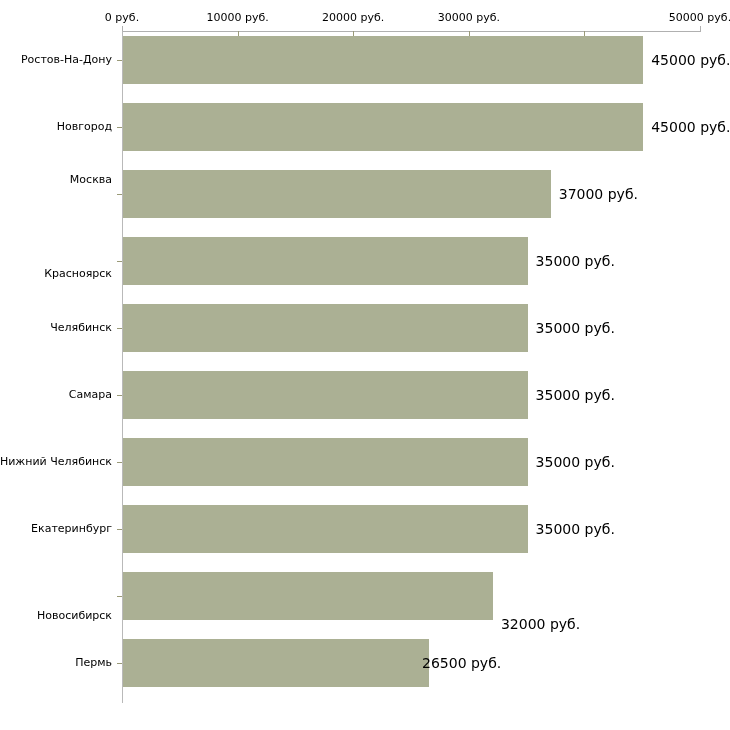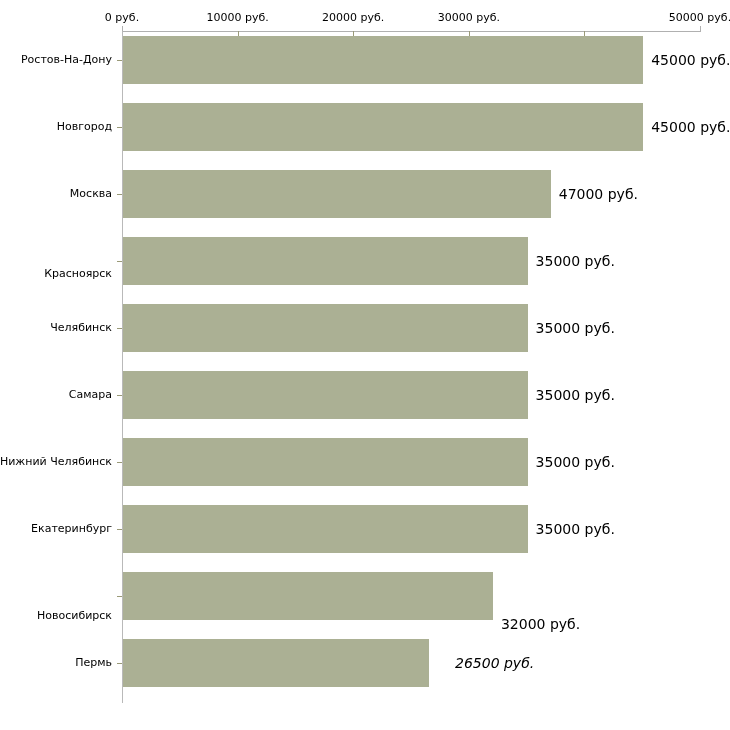--- a/index.html
+++ b/index.html
@@ -122,21 +122,21 @@
       <div class="x-tick-label" style="left: 584px; margin-top: 48px;">40000 руб.</div>
       <div class="x-tick-label" style="left: 700px;">50000 руб.</div>
     </div>
 
   <div id="cat-layer">
       <div class="cat-tick" style="top: 60px;"></div>
       <div class="cat-label" style="top: 60px;">Ростов-На-Дону</div>
       <div class="cat-tick" style="top: 127px;"></div>
       <div class="cat-label" style="top: 127px;">Новгород</div>
       <div class="cat-tick" style="top: 194px;"></div>
-      <div class="cat-label" style="top: 194px;">Москва</div>
+      <div class="cat-label" style="top: 180px;">Москва</div>
       <div class="cat-tick" style="top: 261px;"></div>
       <div class="cat-label" style="top: 274px;">Красноярск</div>
       <div class="cat-tick" style="top: 328px;"></div>
       <div class="cat-label" style="top: 328px;">Челябинск</div>
       <div class="cat-tick" style="top: 395px;"></div>
       <div class="cat-label" style="top: 395px;">Самара</div>
       <div class="cat-tick" style="top: 462px;"></div>
       <div class="cat-label" style="top: 462px;">Нижний Челябинск</div>
       <div class="cat-tick" style="top: 529px;"></div>
       <div class="cat-label" style="top: 529px;">Екатеринбург</div>
@@ -145,30 +145,30 @@
       <div class="cat-tick" style="top: 663px;"></div>
       <div class="cat-label" style="top: 663px;">Пермь</div>
     </div>
 
   <div id="bars-layer">
       <div class="bar" style="top: 36px; width: 520.2px; background: rgb(171, 176, 148);"></div>
       <div class="bar-value" style="top: 60px; left: 651.2px;">45000 руб.</div>
       <div class="bar" style="top: 103px; width: 520.2px; background: rgb(171, 176, 148);"></div>
       <div class="bar-value" style="top: 127px; left: 651.2px;">45000 руб.</div>
       <div class="bar" style="top: 170px; width: 427.72px; background: rgb(171, 176, 148);"></div>
-      <div class="bar-value" style="top: 194px; left: 558.72px;">47000 руб.</div>
+      <div class="bar-value" style="top: 194px; left: 558.72px;">37000 руб.</div>
       <div class="bar" style="top: 237px; width: 404.6px; background: rgb(171, 176, 148);"></div>
       <div class="bar-value" style="top: 261px; left: 535.6px;">35000 руб.</div>
       <div class="bar" style="top: 304px; width: 404.6px; background: rgb(171, 176, 148);"></div>
       <div class="bar-value" style="top: 328px; left: 535.6px;">35000 руб.</div>
       <div class="bar" style="top: 371px; width: 404.6px; background: rgb(171, 176, 148);"></div>
       <div class="bar-value" style="top: 395px; left: 535.6px;">35000 руб.</div>
       <div class="bar" style="top: 438px; width: 404.6px; background: rgb(171, 176, 148);"></div>
       <div class="bar-value" style="top: 462px; left: 535.6px;">35000 руб.</div>
       <div class="bar" style="top: 505px; width: 404.6px; background: rgb(171, 176, 148);"></div>
       <div class="bar-value" style="top: 529px; left: 535.6px;">35000 руб.</div>
       <div class="bar" style="top: 572px; width: 369.92px; background: rgb(171, 176, 148);"></div>
       <div class="bar-value" style="top: 596px; left: 500.92px; margin-top: 28px;">32000 руб.</div>
       <div class="bar" style="top: 639px; width: 306.34px; background: rgb(171, 176, 148);"></div>
-      <div class="bar-value" style="top: 663px; left: 455px; font-style: italic;">26500 руб.</div>
+      <div class="bar-value" style="top: 663px; left: 422px;">26500 руб.</div>
     </div>
 
 </div>
 
 </body></html>

